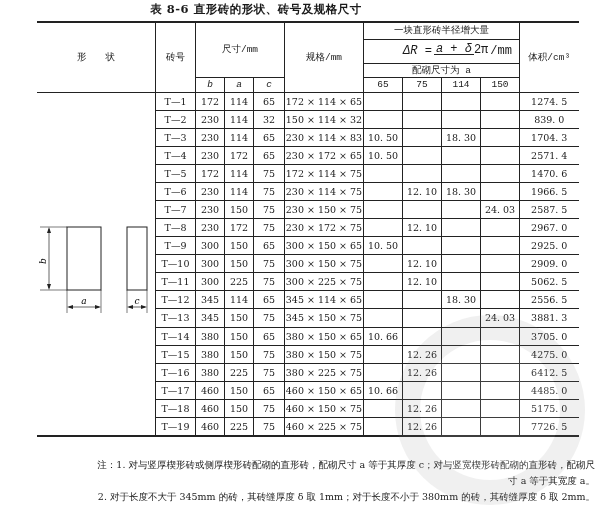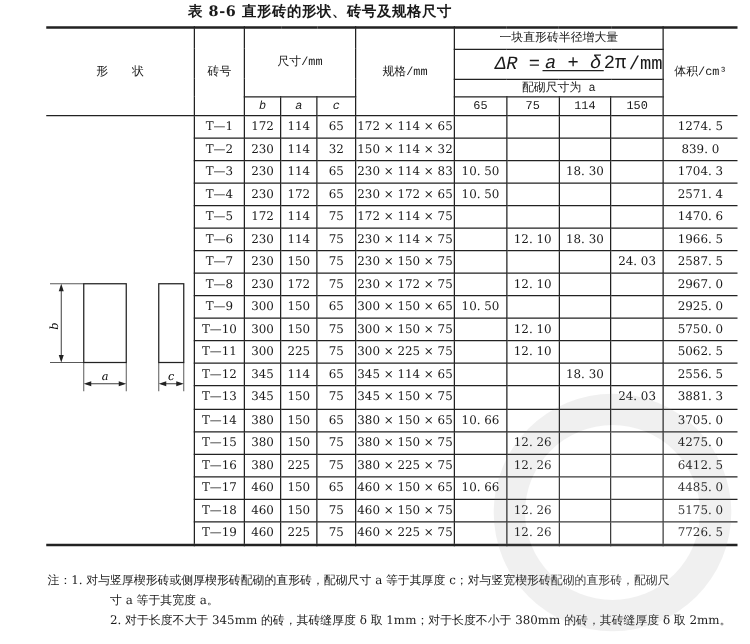--- a/index.html
+++ b/index.html
@@ -14,25 +14,25 @@
   table.main { border-top:2px solid #222; border-bottom:2px solid #222; }
   table.main tr > *:first-child { border-left:none; }
   table.main tr > *:last-child { border-right:none; }
   thead th { font-weight:bold;font-family:Liberation Mono, monospace; }
   tbody tr { height:18px; }
   thead tr.h1 { height:17px; }
   thead tr.h2 { height:24px; }
   thead tr.h3 { height:14px; }
   thead tr.h4 { height:15px; }
   .shape-cell { position:relative; border-bottom:none !important; }
-  .formula { display:inline-flex; align-items:center; gap:2px; font-size:15px;margin-left:32px; }
+  .formula { display:inline-flex; align-items:flex-start; gap:2px; font-size:12px;margin-left:32px; }
   .frac { display:inline-flex; flex-direction:row; align-items:center; line-height:10px; }
   .frac .num { border-bottom:1px solid #222; padding:0 2px; }
   .italic { font-style:italic; }
-  .notes { position:absolute; left:60px; top:457px; font-size:9.5px; line-height:16px; width:535px; }
+  .notes { position:absolute; left:60px; top:457px; font-size:9.5px; line-height:16px; width:535px;text-align:right; }
   .note-line { white-space:nowrap; }
   .watermark { position:absolute; right:0; top:300px; width:260px; height:215px; pointer-events:none;
                opacity:0.12; }
 </style>
 </head>
 <body>
 
 <div class="title">表 8-6   直形砖的形状、砖号及规格尺寸</div>
 
 <table class="main">
@@ -228,21 +228,21 @@
       <tr>
         <td>T—10</td>
         <td>300</td>
         <td>150</td>
         <td>75</td>
         <td>300 × 150 × 75</td>
         <td></td>
         <td>12. 10</td>
         <td></td>
         <td></td>
-        <td>5750. 0</td>
+        <td>2909. 0</td>
       </tr>
       <tr>
         <td>T—11</td>
         <td>300</td>
         <td>225</td>
         <td>75</td>
         <td>300 × 225 × 75</td>
         <td></td>
         <td>12. 10</td>
         <td></td>

